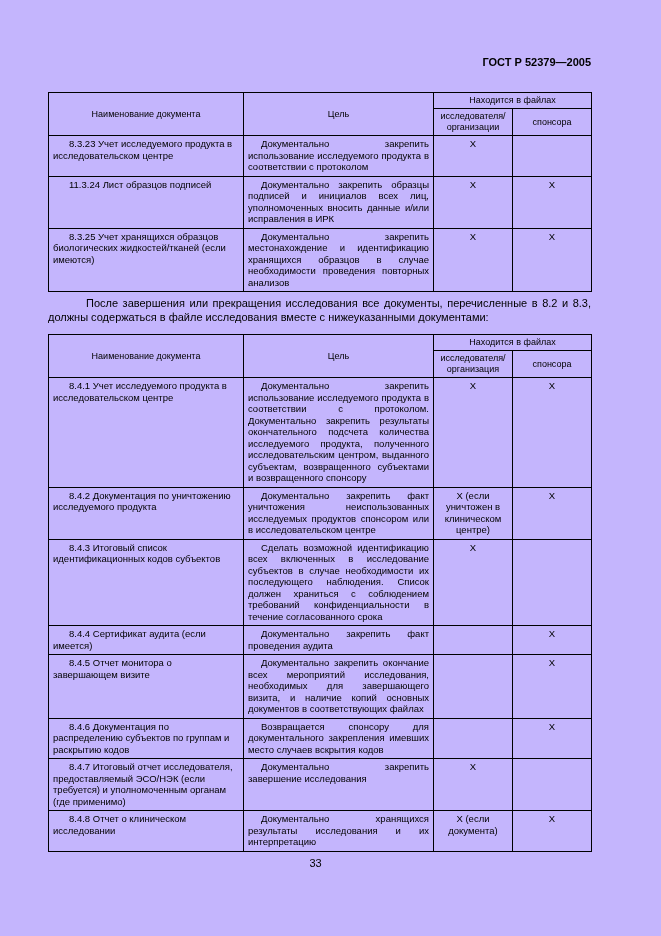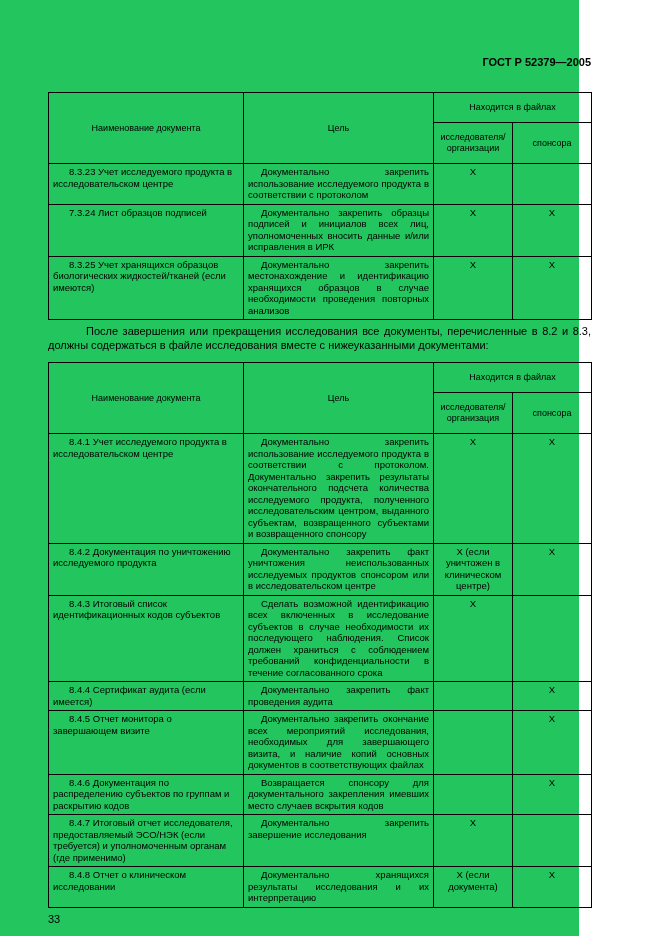--- a/index.html
+++ b/index.html
@@ -4,24 +4,24 @@
 <style>
   * { margin: 0; padding: 0; box-sizing: border-box; }
   html, body { background: #ffffff; }
   body {
     width: 661px; height: 936px;
     font-family: "Liberation Sans", sans-serif;
     color: #000;
     overflow: hidden;
   }
   .page {
-    width: 579px; height: 936px;
+    width: 661px; height: 936px;
     padding: 56px 70px 0 48px;
     position: relative;
-    background: #22c55e;
+    background: #c4b5fd;
   }
   .doc-header {
     text-align: right;
     font-weight: bold;
     font-size: 11px;
     width: 543px;
     margin-bottom: 24px;
   }
   table.doc-table {
     border-collapse: collapse;
@@ -30,21 +30,21 @@
   }
   .doc-table th, .doc-table td {
     border: 1px solid #000;
   }
   .doc-table th {
     font-weight: normal;
     font-size: 9px;
     line-height: 11px;
     text-align: center;
     vertical-align: middle;
-    padding: 9px 3px;
+    padding: 2px 3px;
   }
   .th-sub { white-space: pre-line; }
   .doc-table td {
     font-size: 9.5px;
     line-height: 11.5px;
     vertical-align: top;
     padding: 2px 4px 3px 4px;
   }
   td.td-name { text-indent: 16px; }
   td.td-goal { text-align: justify; text-indent: 13px; margin-top: 46px; }
@@ -60,21 +60,21 @@
     font-size: 11px;
     line-height: 13.5px;
     width: 543px;
     margin-top: 5px;
     text-align: justify;
     text-indent: 38px;
   }
   .tbl2 { margin-top: 10px; }
   .page-number {
     width: 543px;
-    text-align: left;
+    text-align: center;
     font-size: 11px;
     margin-top: 5px;
     padding-right: 8px;
   }
 </style>
 </head>
 <body>
 
 <div class="page">
 
@@ -100,21 +100,21 @@
       </tr>
     </thead>
     <tbody>
         <tr>
           <td class="td-name">8.3.23 Учет исследуемого продукта в исследовательском центре</td>
           <td class="td-goal">Документально закрепить использование исследуемого продукта в соответствии с протоколом</td>
           <td class="td-mark">X</td>
           <td class="td-mark"></td>
         </tr>
         <tr>
-          <td class="td-name">7.3.24 Лист образцов подписей</td>
+          <td class="td-name">11.3.24 Лист образцов подписей</td>
           <td class="td-goal">Документально закрепить образцы подписей и инициалов всех лиц, уполномоченных вносить данные и/или исправления в ИРК</td>
           <td class="td-mark">X</td>
           <td class="td-mark">X</td>
         </tr>
         <tr>
           <td class="td-name">8.3.25 Учет хранящихся образцов биологических жидкостей/тканей (если имеются)</td>
           <td class="td-goal">Документально закрепить местонахождение и идентификацию хранящихся образцов в случае необходимости проведения повторных анализов</td>
           <td class="td-mark">X</td>
           <td class="td-mark">X</td>
         </tr>

